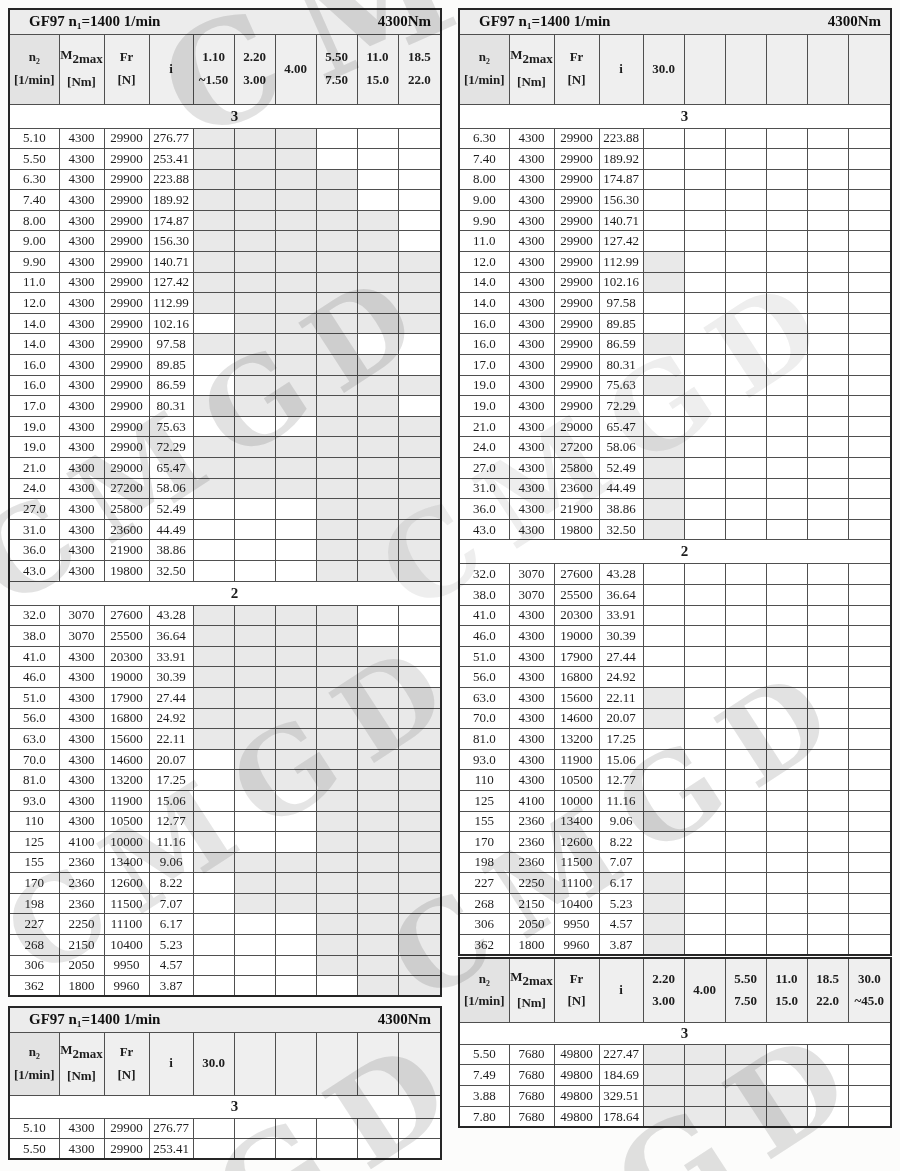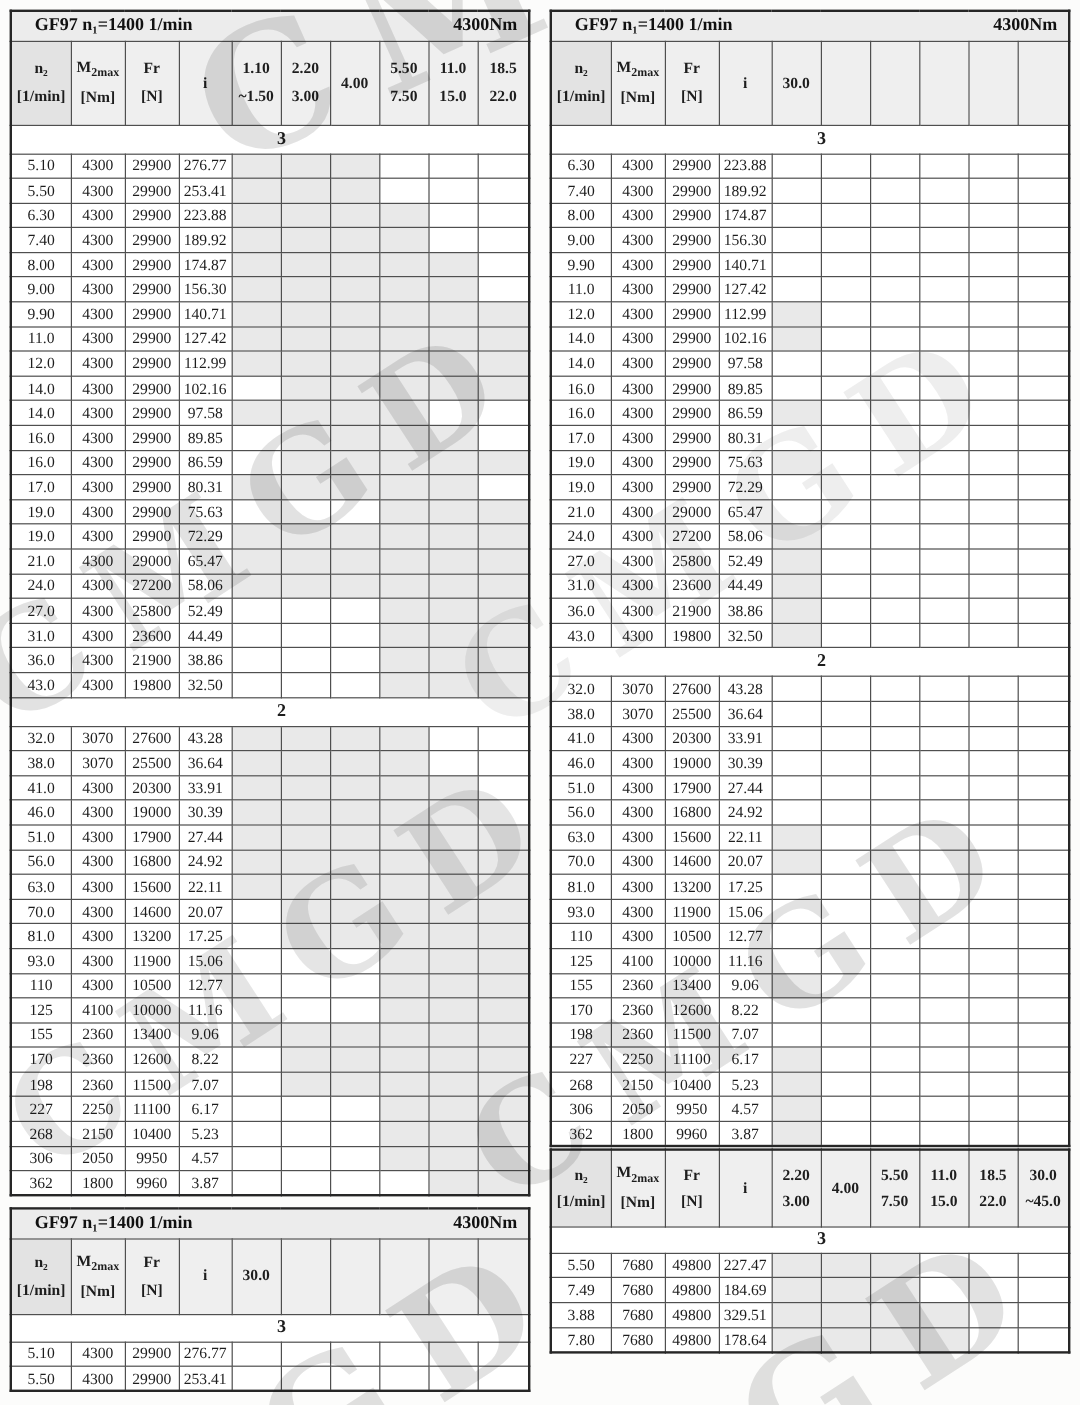--- a/index.html
+++ b/index.html
@@ -27,21 +27,21 @@
     overflow:hidden;
   }
   td.title-cell { background:#ececec; padding:0; }
   .title-wrap {
     display:flex; justify-content:space-between; align-items:center;
     padding:0 9px 0 19px;
     font-weight:bold; font-size:15px; color:#111;
   }
   td.hdr { font-weight:bold; font-size:13px; line-height:1.75; background:#efefef; }
   td.hdr.n2 { background:#e3e3e3; }
-  td.hdr sub { font-size:10px; }
+  td.hdr sub { font-size:13px; }
   td.sec {
     font-weight:bold; font-size:15px;
     text-align:left; padding-left:19px; background:#ffffff;
   }
   td.val { font-size:13px; background:#ffffff; }
   td.blank { background:#ffffff; }
   td.shade { background:#e9e9e9; }
   .wm {
     position:absolute;
     font-family:"DejaVu Serif", serif;

